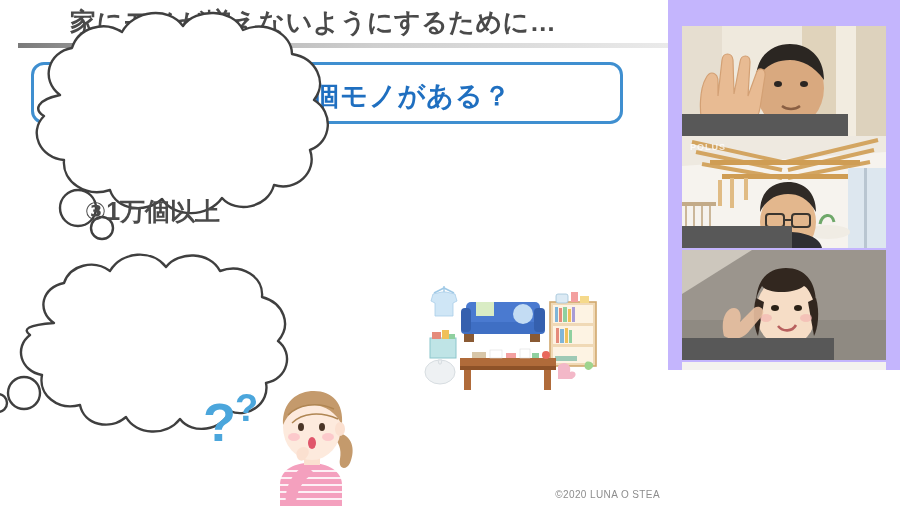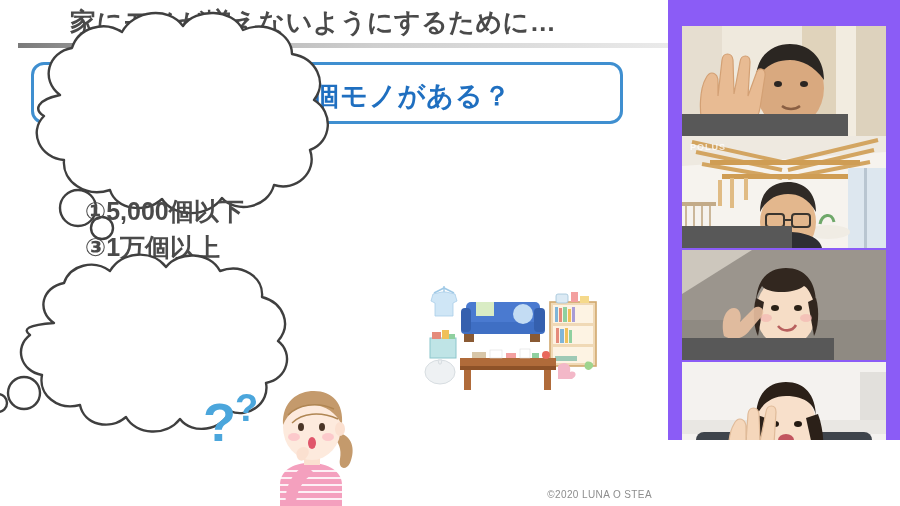--- a/index.html
+++ b/index.html
@@ -114,36 +114,36 @@
   #qmarks {
     position: absolute;
     left: 203px;
     top: 385px;
     width: 70px;
     height: 80px;
   }
 
   #copyright {
     position: absolute;
-    right: 16px;
+    right: 8px;
     bottom: 6px;
     font-size: 10px;
     color: #8d8d8d;
     letter-spacing: 0.4px;
     white-space: nowrap;
   }
 
   
   #video-panel {
     position: absolute;
     left: 668px;
     top: 0;
     width: 232px;
-    height: 440px;
-    background: #8b5cf6;
+    height: 370px;
+    background: #c4b5fd;
     overflow: hidden;
   }
   .video-tile {
     position: absolute;
     left: 14px;
     width: 204px;
     overflow: hidden;
     background: #222;
   }
   .video-tile.speaking { outline: 2px solid #4de07a; outline-offset: -2px; }
@@ -200,21 +200,20 @@
                  C146,214 116,210 110,190
                  C86,198 62,182 64,160
                  C40,158 28,132 44,116
                  C34,110 36,100 60,95 Z" fill="#ffffff" stroke="#3f3f3f" stroke-width="2.4" stroke-linejoin="round"></path>
         <circle cx="78" cy="208" r="18" fill="#ffffff" stroke="#3f3f3f" stroke-width="2.4"></circle>
         <circle cx="102" cy="228" r="11" fill="#ffffff" stroke="#3f3f3f" stroke-width="2.4"></circle>
       </svg>
     </div>
 
     <div id="answer-list">
-      <div>①5,000個以下</div>
       <div>③1万個以上</div>
     </div>
 
     <div id="cloud-right-wrap">
       <svg class="cloud-svg" width="300" height="210" viewBox="0 0 300 210">
         <path d="M54,78
                  C36,66 42,42 64,38
                  C70,20 94,14 110,26
                  C122,6 152,4 166,22
                  C178,6 210,6 220,26

